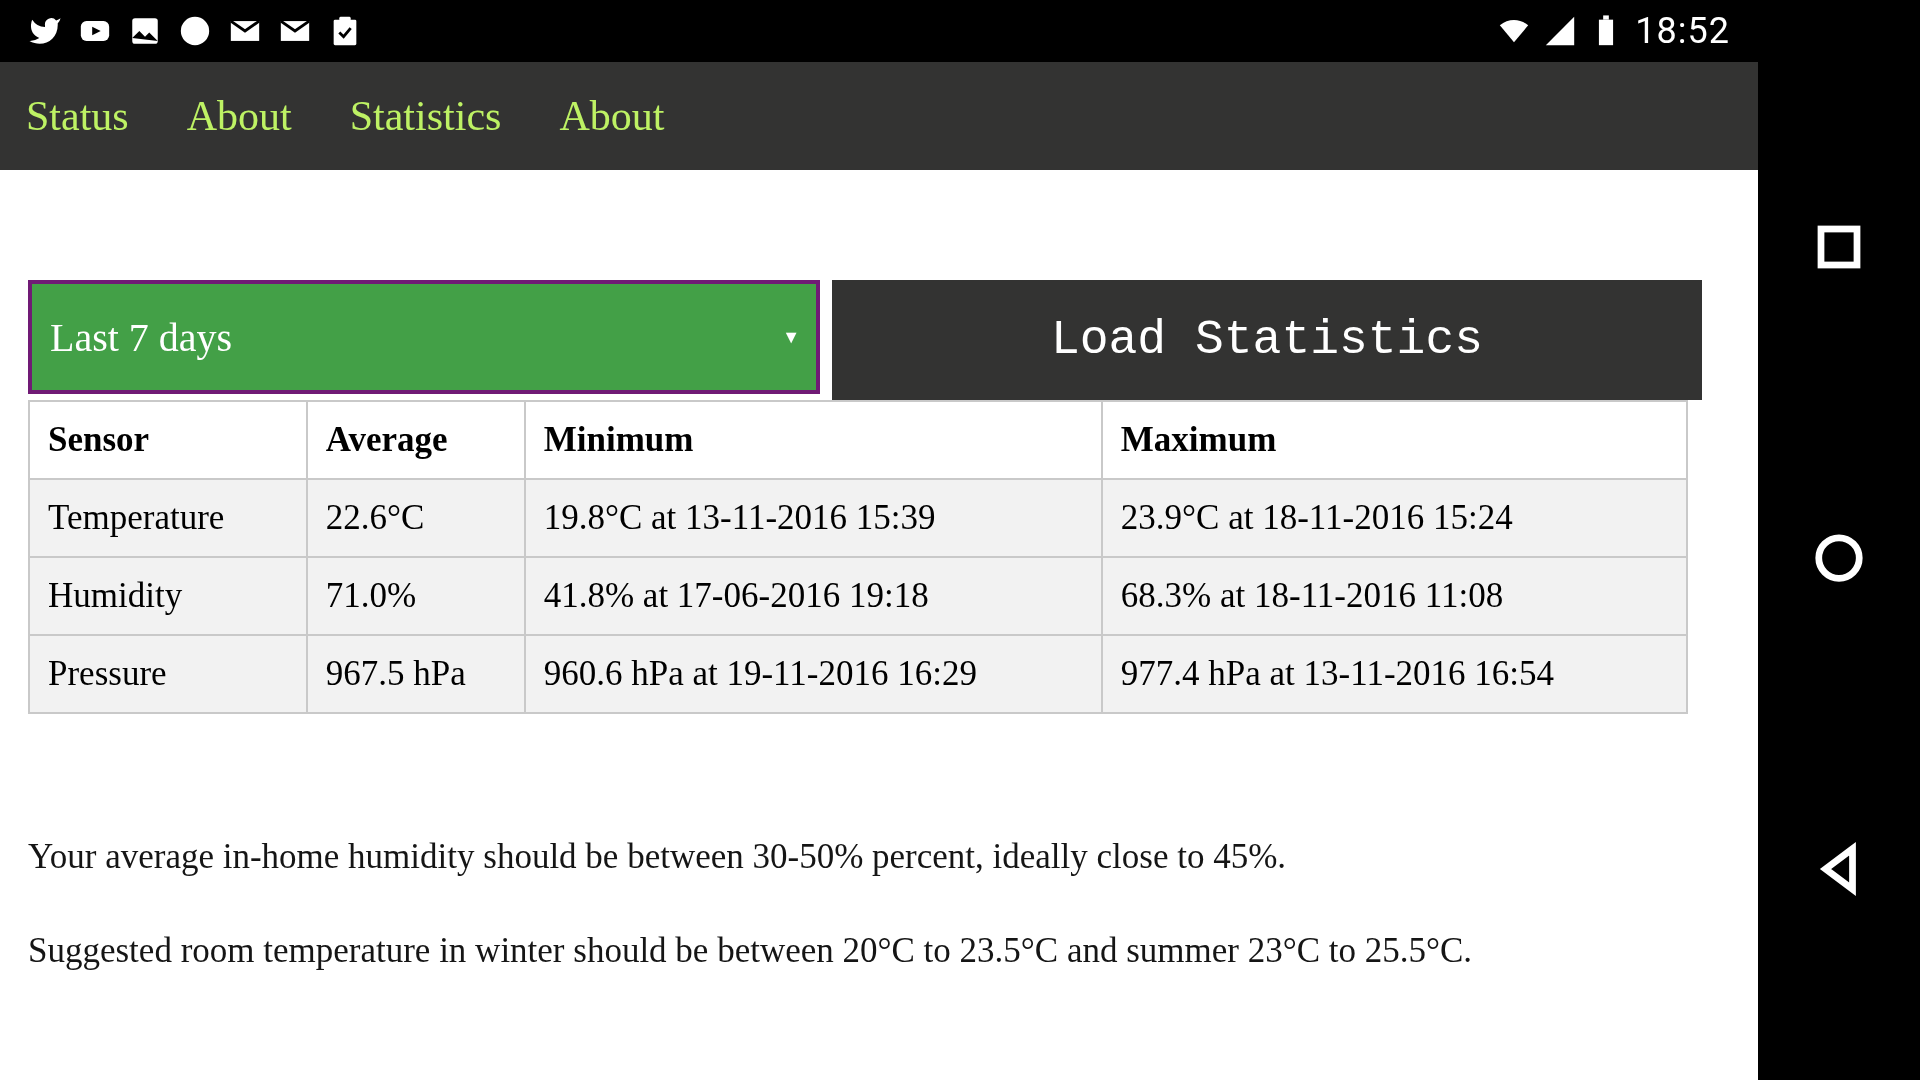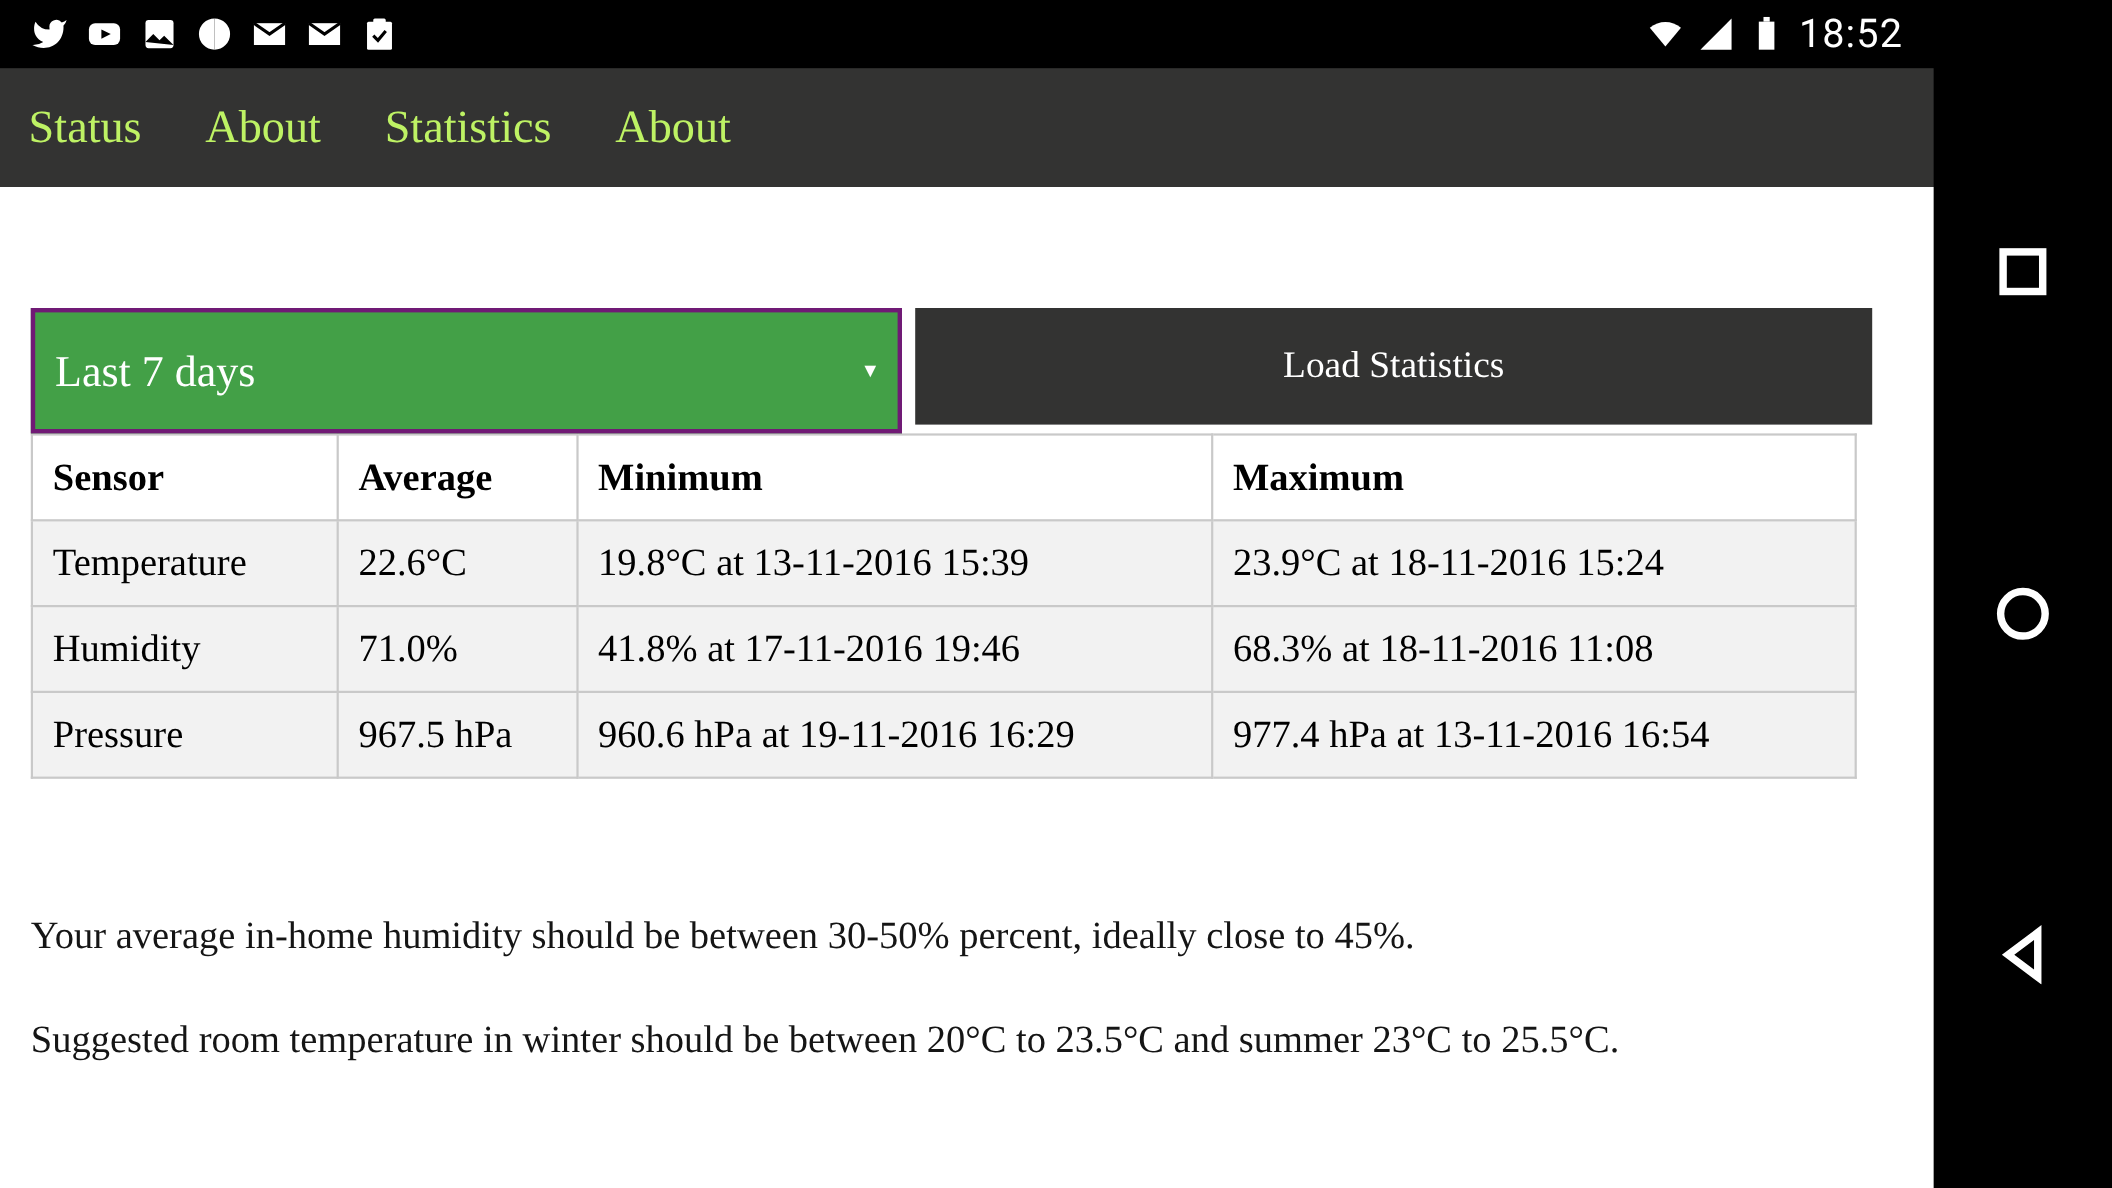--- a/index.html
+++ b/index.html
@@ -24,23 +24,23 @@
     .page-title { font-size: 54px; font-weight: bold; margin: 50px 0 0 28px; color: #151515; }
 
     .controls { display: flex; margin: 110px 0 0 28px; gap: 12px; }
     .select-period {
       width: 792px; height: 114px; background: #43a047; border: 4px solid #701a75;
       color: #fff; font-size: 40px; padding: 0 18px; display: flex; align-items: center;
       position: relative; cursor: pointer;
     }
     .select-period .caret { position: absolute; right: 16px; top: 50%; transform: translateY(-50%); font-size: 18px; color: #fff; }
     .load-btn {
-      width: 870px; height: 106px; background: #333332; color: #fff;
+      width: 870px; height: 120px; background: #333332; color: #fff;
       display: flex; align-items: center; justify-content: center;
-      font-size: 34px; font-family: Liberation Serif, serif; cursor: pointer;
+      font-size: 48px; font-family: Liberation Mono, monospace; cursor: pointer;
       border: none;
     }
 
     .stats-table { width: 1660px; margin: 0 0 0 28px; border-collapse: collapse; }
     .stats-table th, .stats-table td { border: 2px solid #c9c9c9; padding: 18px 18px; text-align: left; font-size: 35px; }
     .stats-table th { background: #fff; font-weight: bold; }
     .stats-table td { background: #f2f2f2; }
     .stats-table col.c-sensor { width: 278px; }
     .stats-table col.c-avg { width: 218px; }
     .stats-table col.c-min { width: 578px; }
@@ -163,21 +163,21 @@
       <tbody>
         <tr>
           <td>Temperature</td>
           <td>22.6°C</td>
           <td>19.8°C at 13-11-2016 15:39</td>
           <td>23.9°C at 18-11-2016 15:24</td>
         </tr>
         <tr>
           <td>Humidity</td>
           <td>71.0%</td>
-          <td>41.8% at 17-11-2016 19:46</td>
+          <td>41.8% at 17-06-2016 19:18</td>
           <td>68.3% at 18-11-2016 11:08</td>
         </tr>
         <tr>
           <td>Pressure</td>
           <td>967.5 hPa</td>
           <td>960.6 hPa at 19-11-2016 16:29</td>
           <td>977.4 hPa at 13-11-2016 16:54</td>
         </tr>
       </tbody>
     </table>

